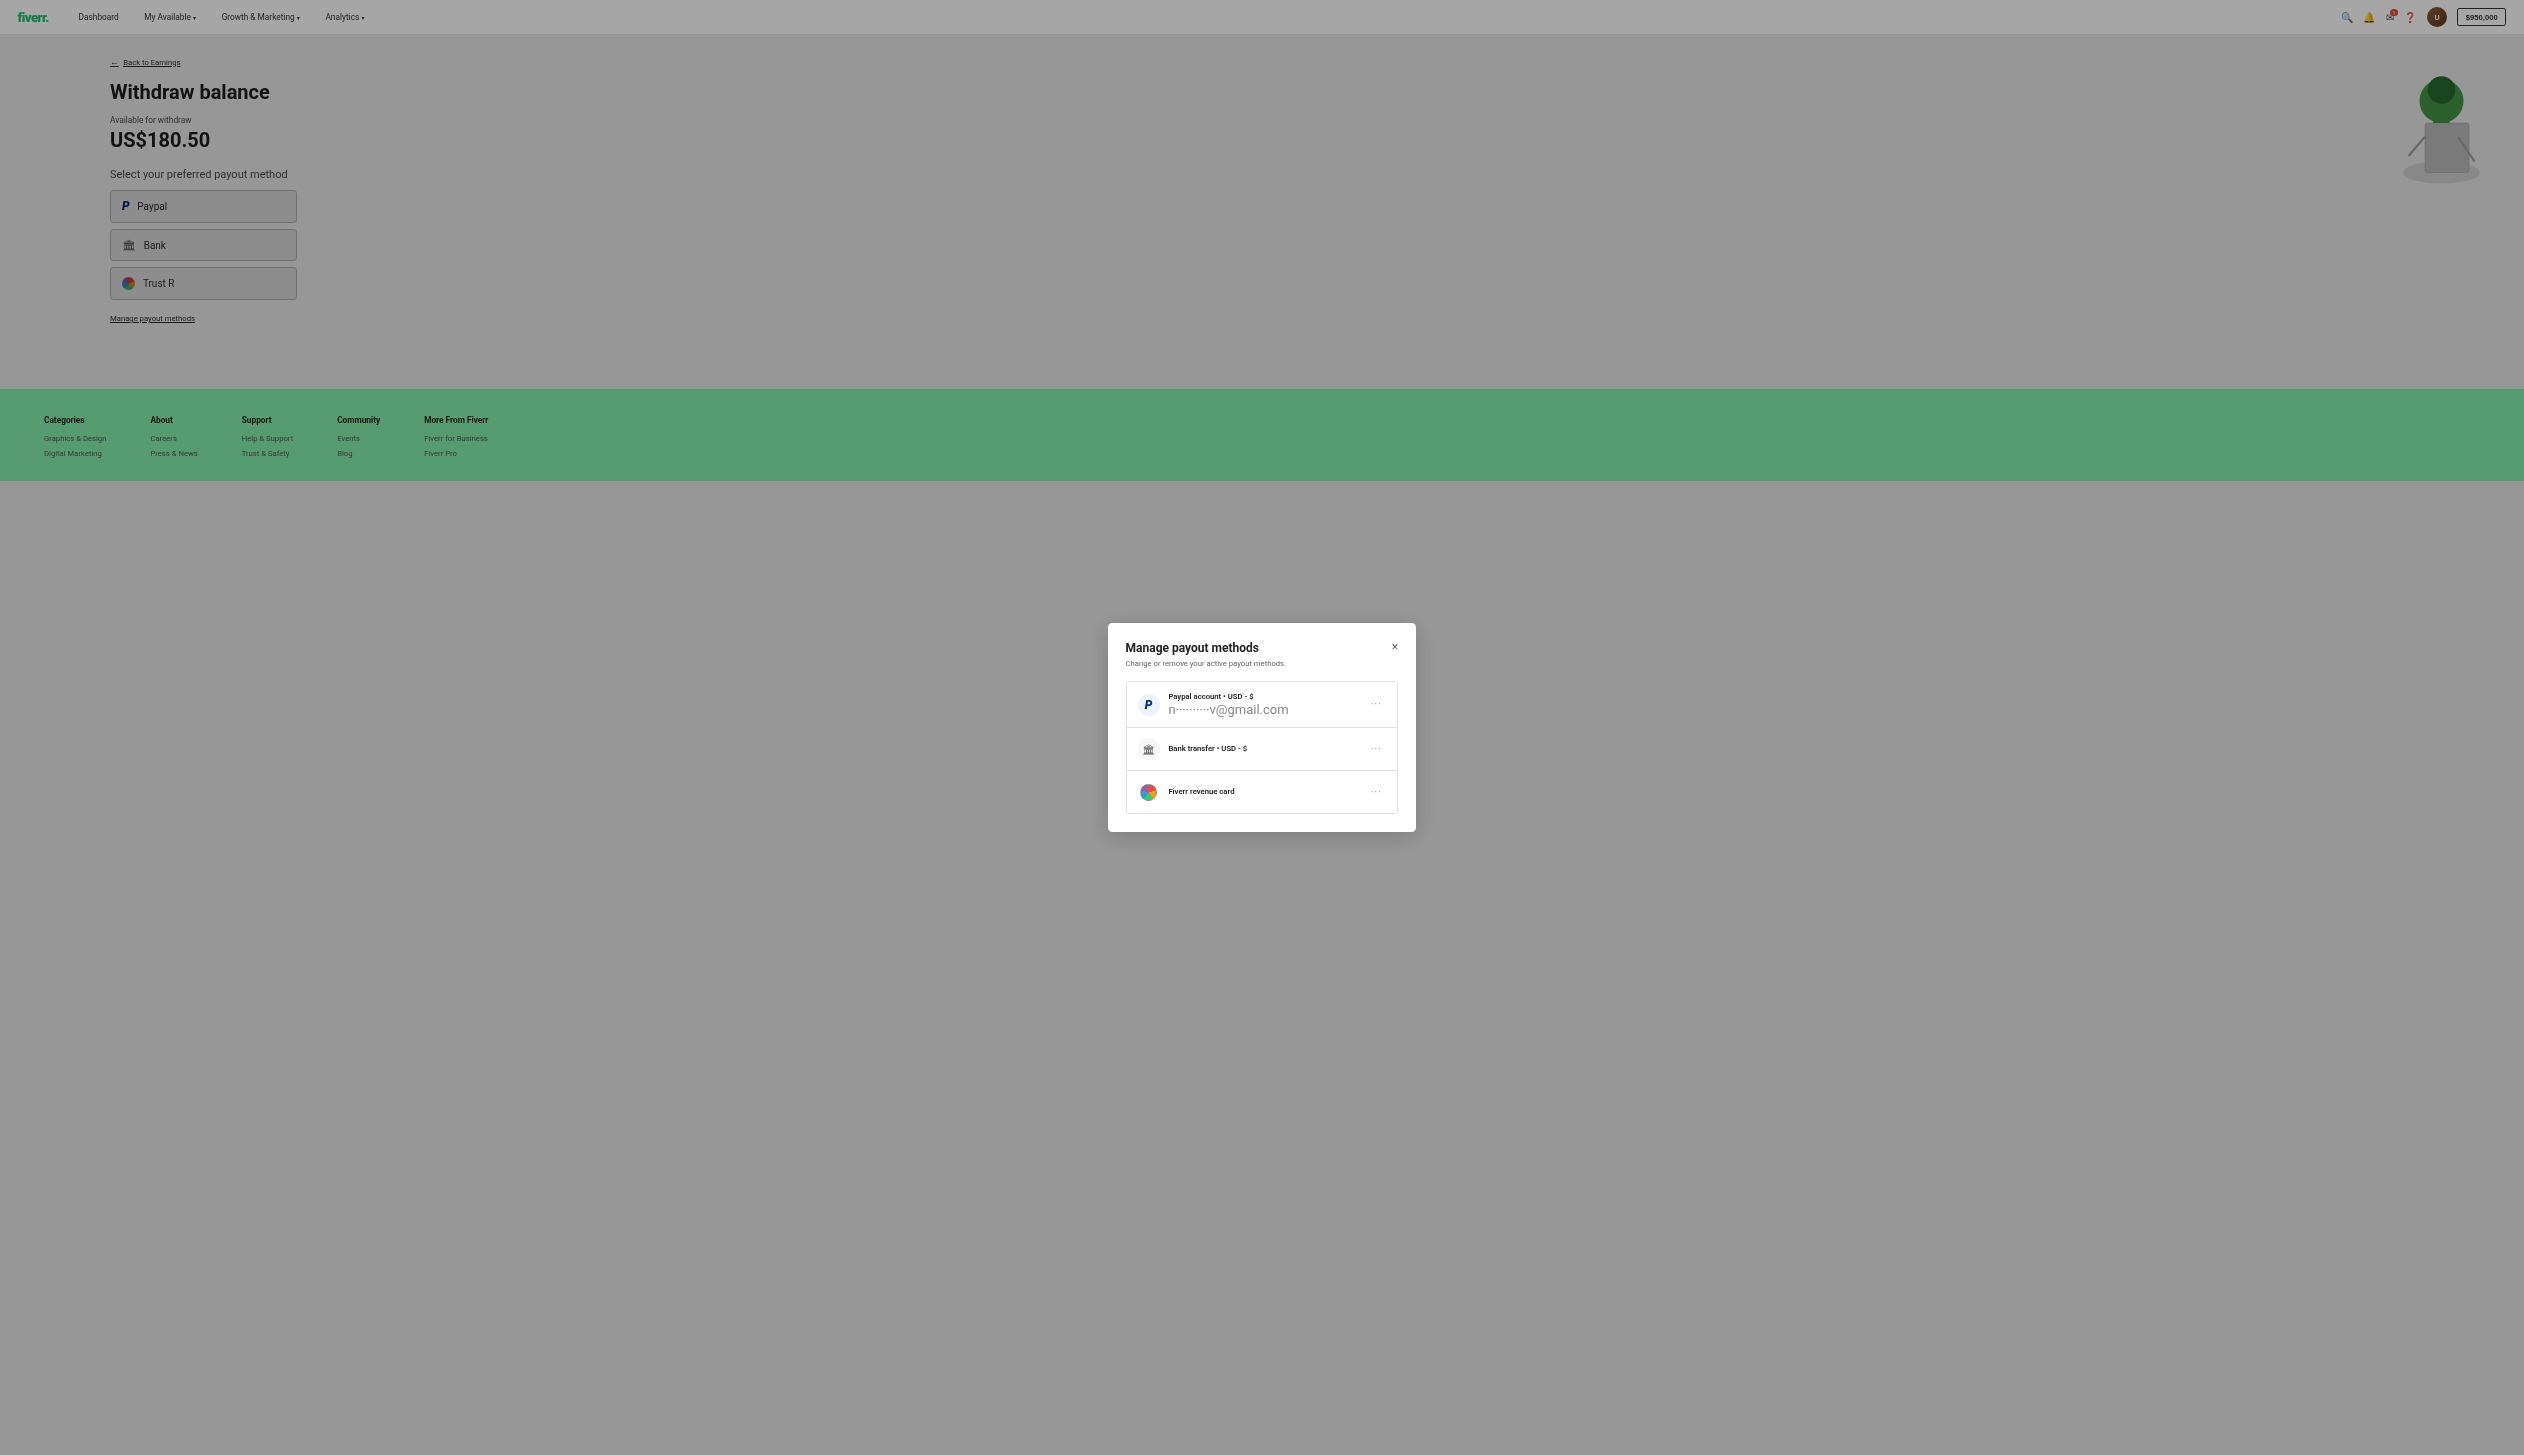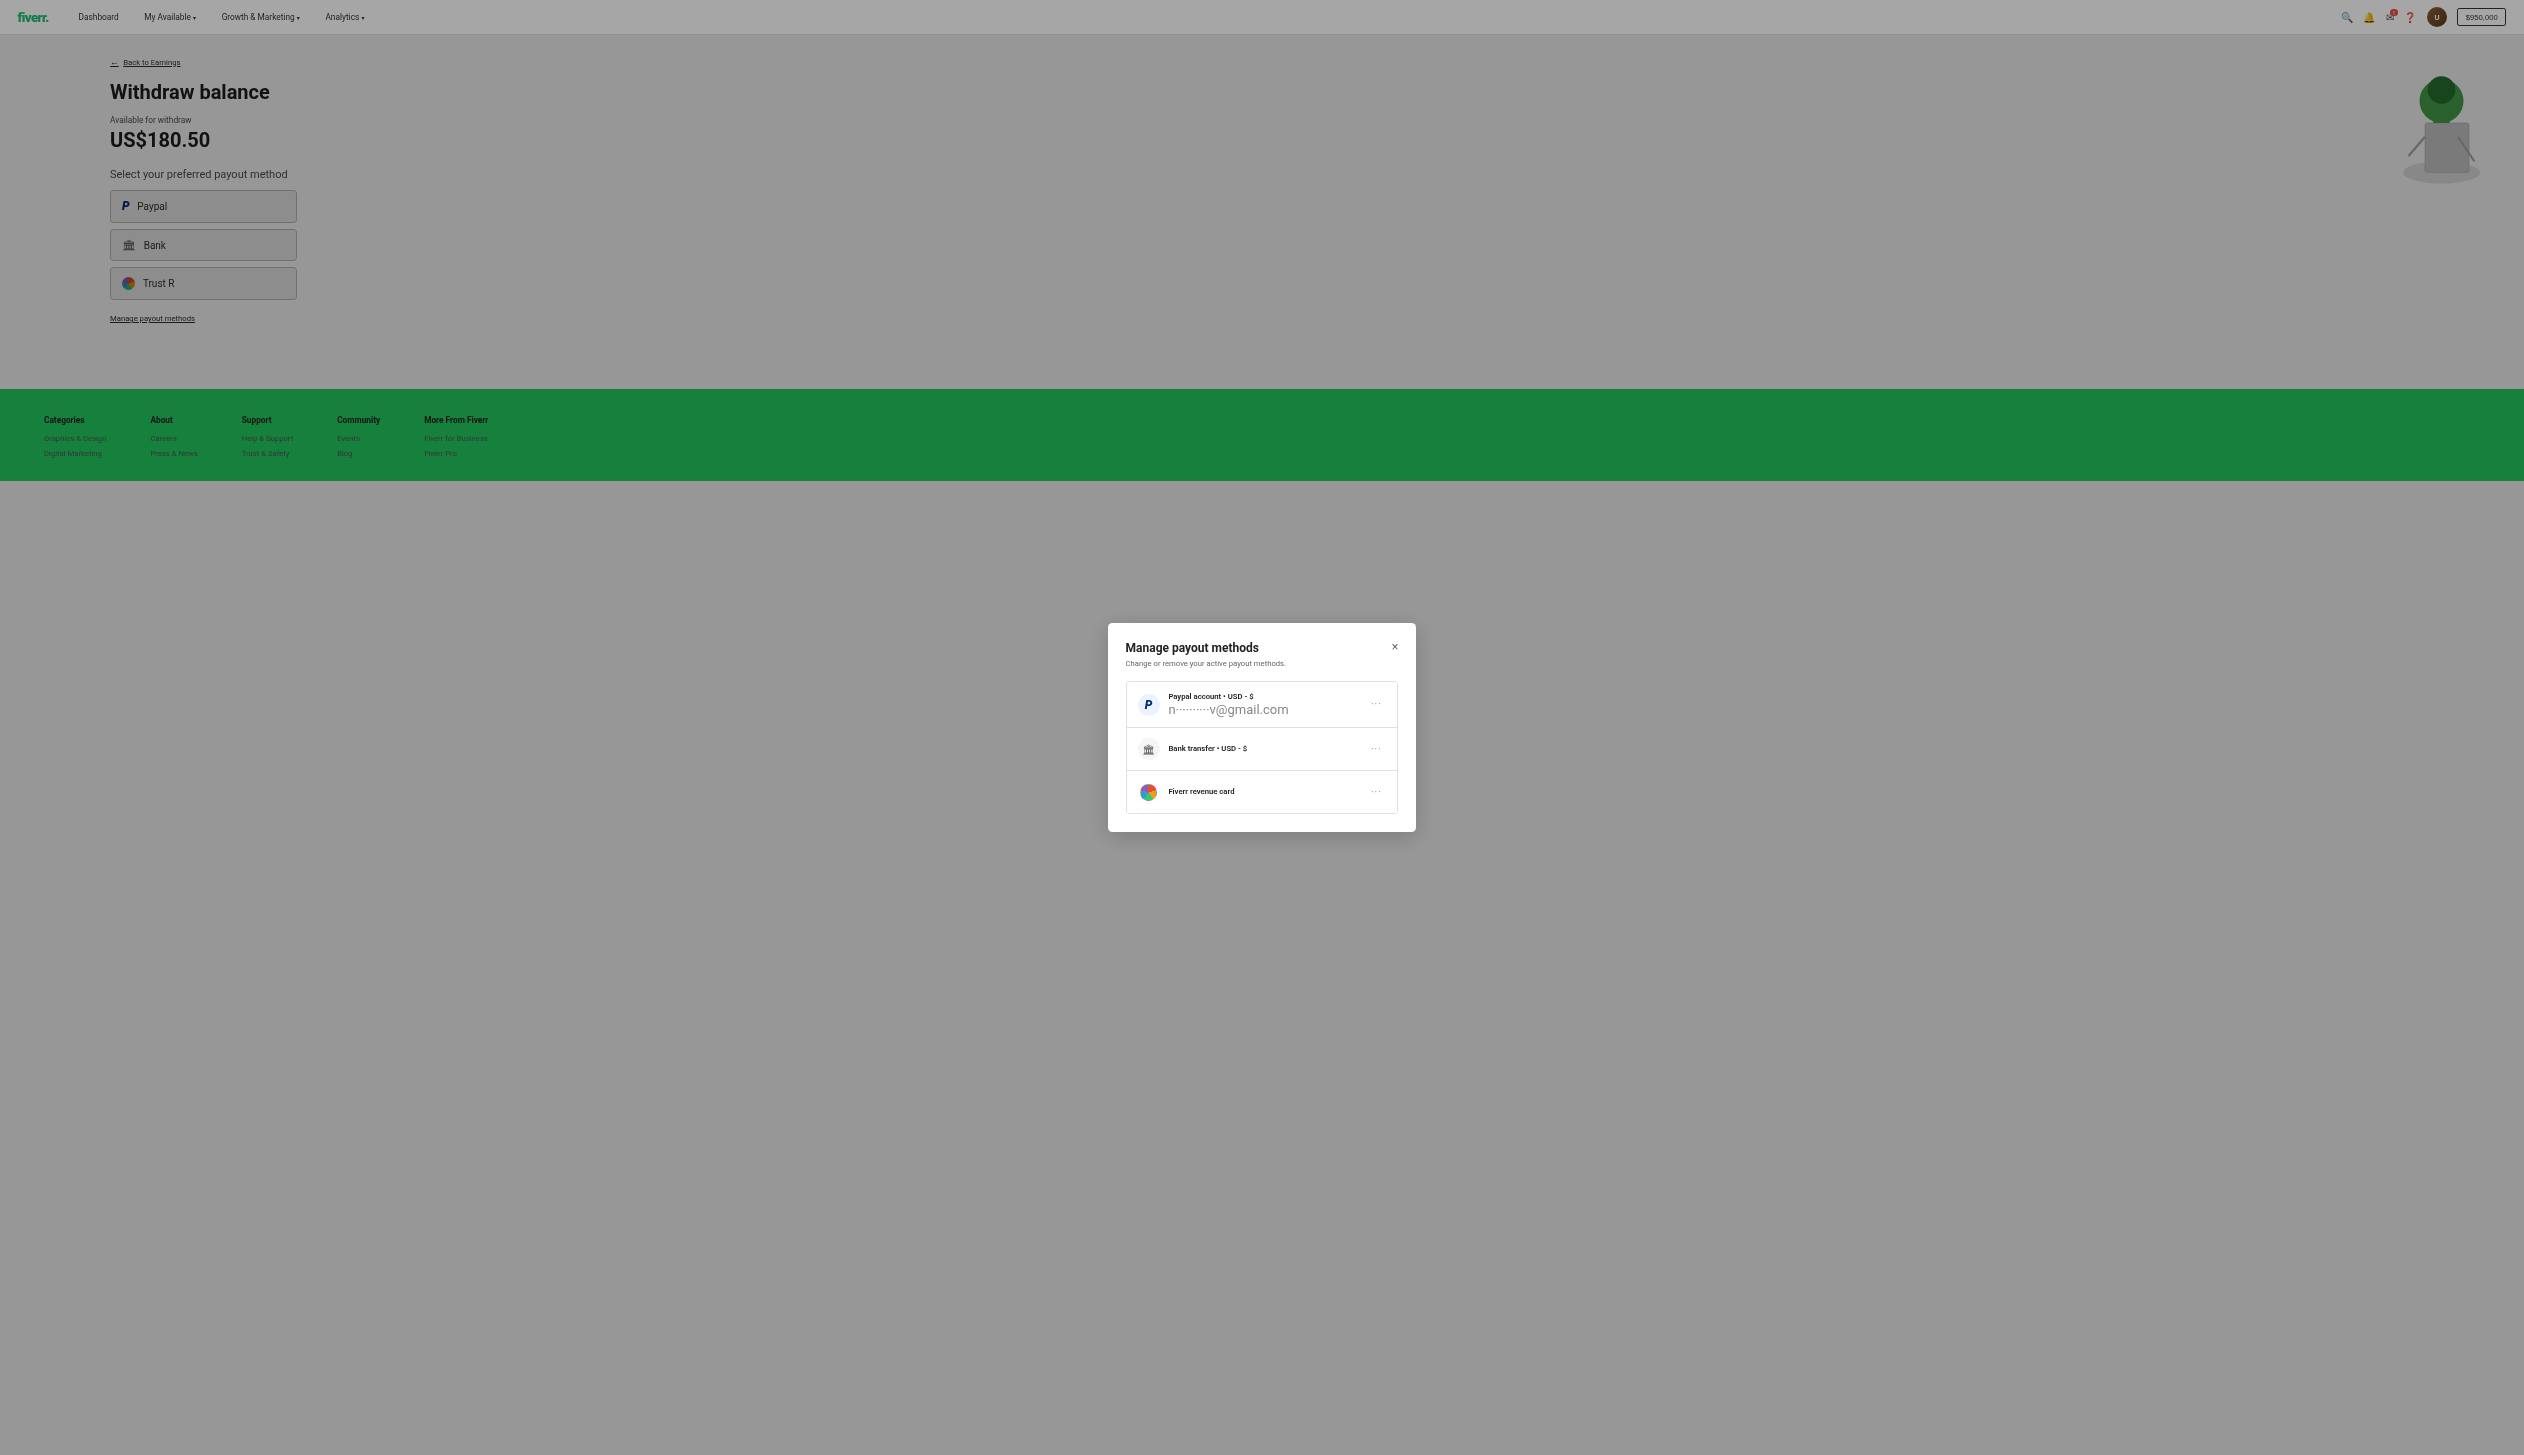--- a/index.html
+++ b/index.html
@@ -86,21 +86,21 @@
       justify-content: center;
       color: #fff;
       font-size: 7.7px;
       font-weight: bold;
     }
     .balance-btn {
       border: 1.1px solid #333;
       border-radius: 2.2px;
       padding: 3.3px 7.7px;
       font-size: 7.7px;
-      font-weight: 400;
+      font-weight: 700;
       color: #333;
       background: #fff;
       cursor: pointer;
     }
 
     
     .main-content {
       padding: 22px 110px;
       filter: brightness(0.85);
     }
@@ -271,21 +271,21 @@
     .payout-dots {
       font-size: 10px;
       color: #999;
       cursor: pointer;
       padding: 2.2px 4.4px;
       letter-spacing: 1.1px;
     }
 
     
     .footer {
-      background: #22c55e;
+      background: #86efac;
       padding: 26.4px 44px 17.6px;
       margin-top: 44px;
     }
     .footer-columns {
       display: flex;
       gap: 44px;
     }
     .footer-col h4 {
       font-size: 8.3px;
       font-weight: 700;

